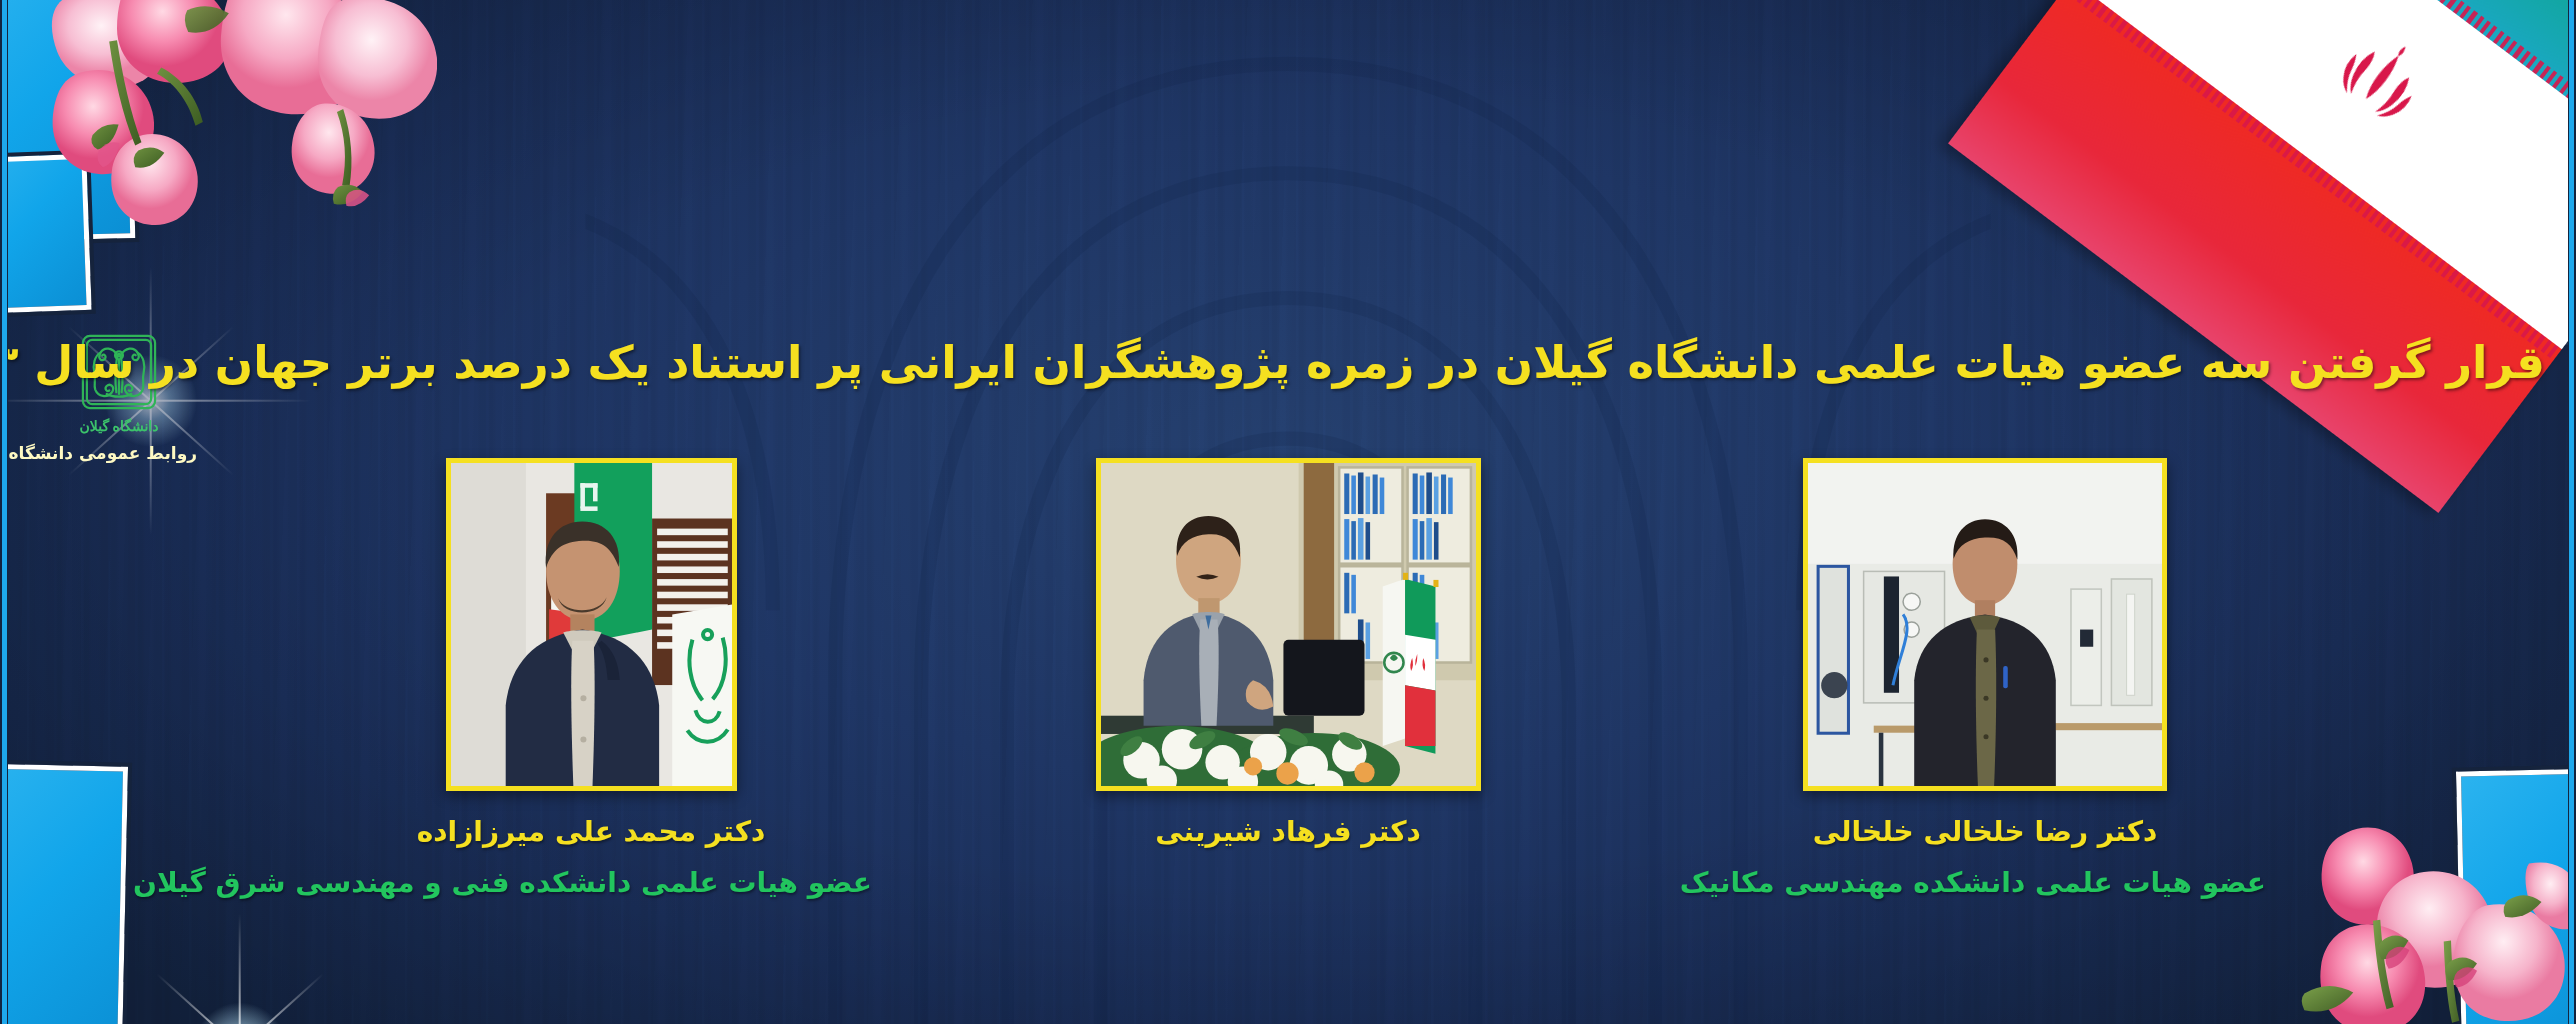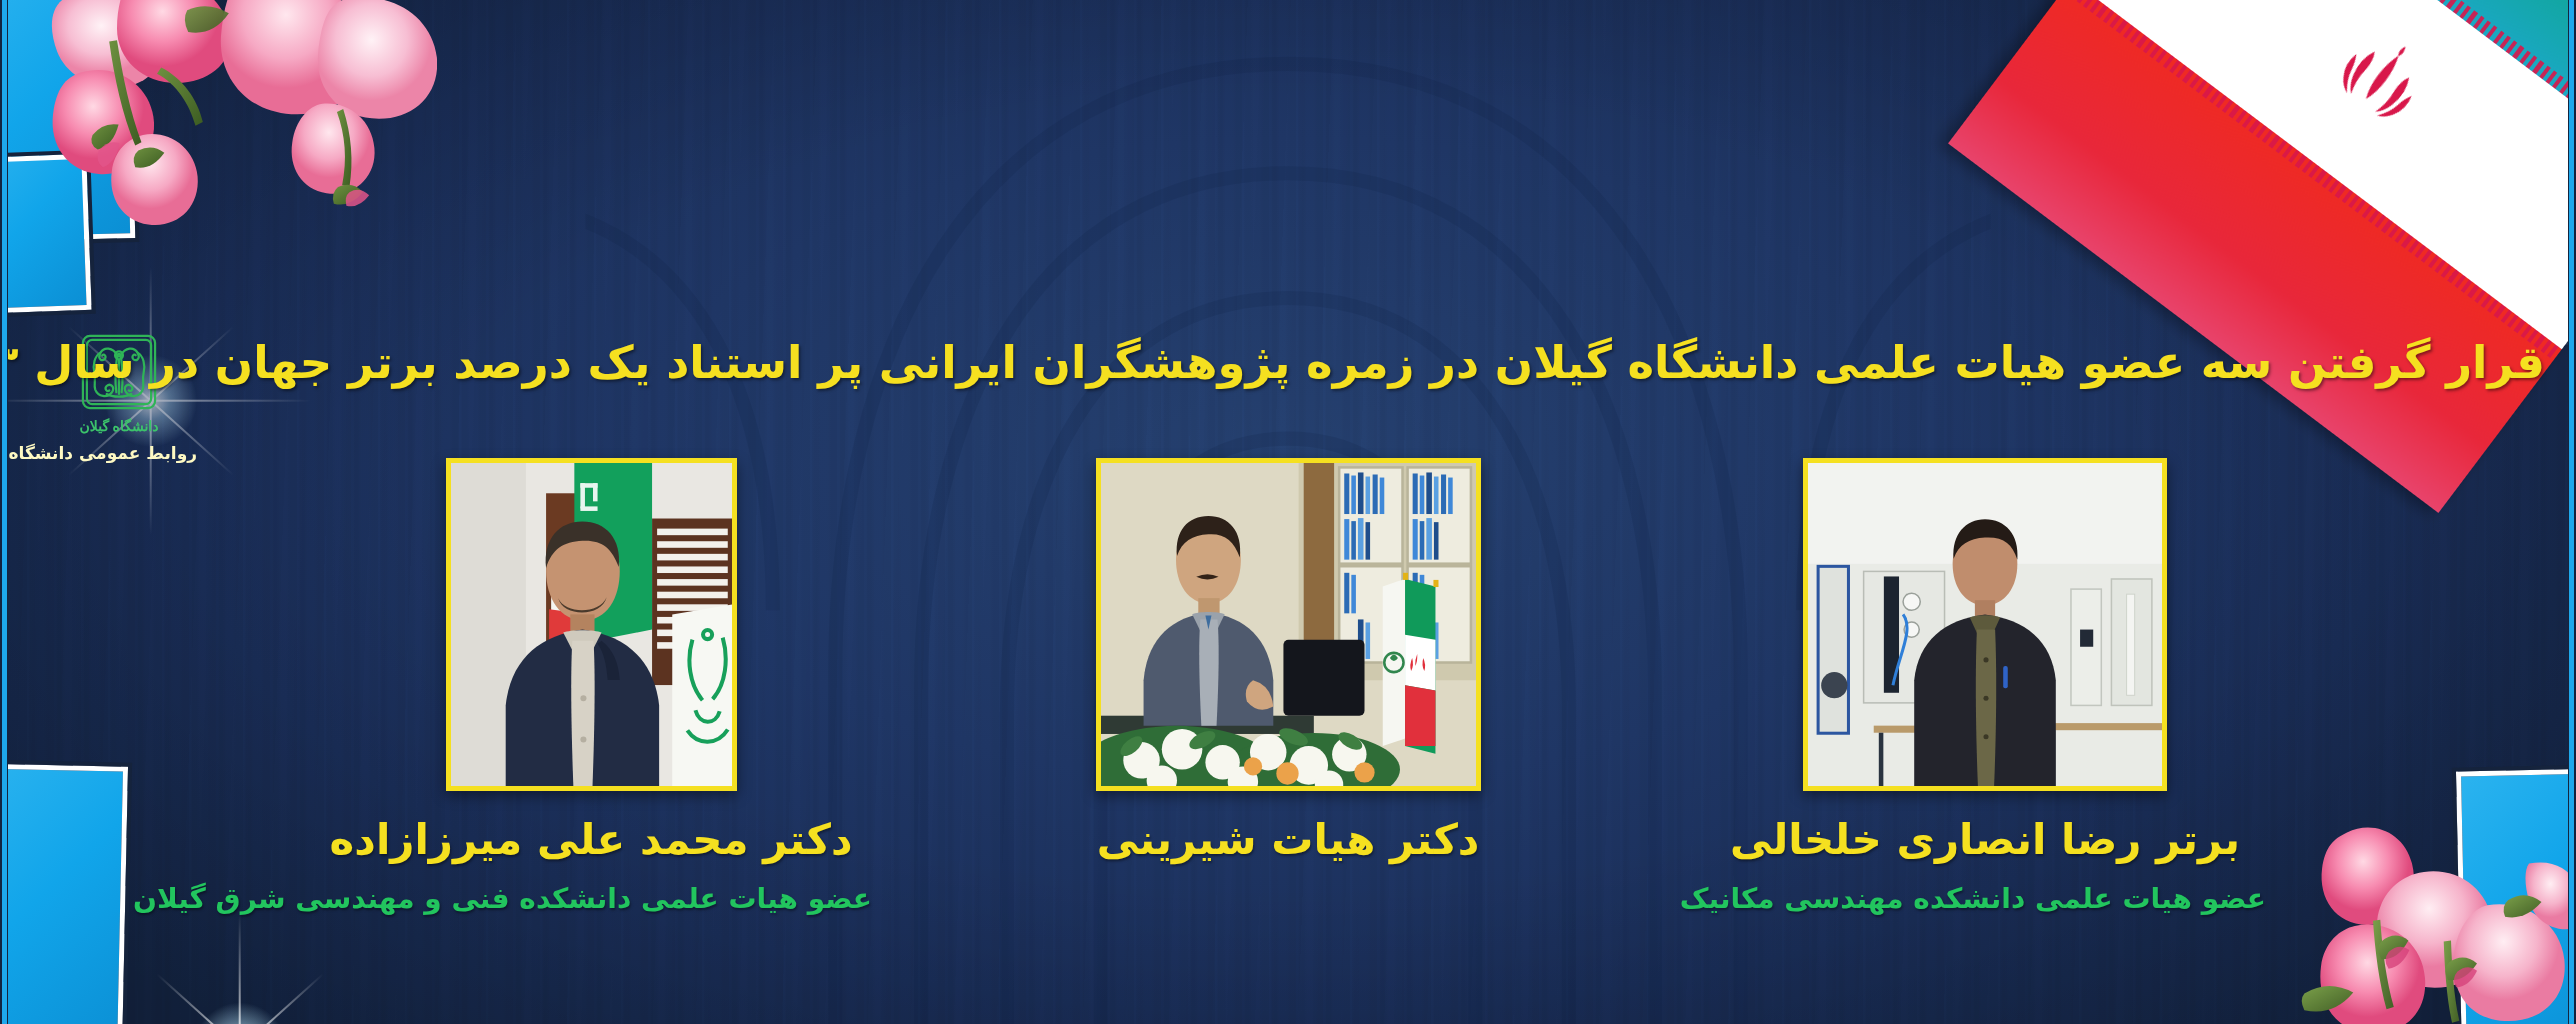--- a/index.html
+++ b/index.html
@@ -161,21 +161,21 @@
     background:#0f1d38;
     overflow:hidden;
     box-shadow:0 5.2px 13.5px rgba(0,0,0,.45);
     position:relative;
   }
   .photo-frame svg{width:100%;height:100%;display:block;}
   .p1 .photo-frame{width:291px;height:333px;}
   .p2 .photo-frame{width:385px;height:333px;}
   .p3 .photo-frame{width:364px;height:333px;}
   .person-name{
-    margin-top:24px;color:#f5e020;font-size:42px;font-weight:700;direction:rtl;
+    margin-top:24px;color:#f5e020;font-size:28px;font-weight:700;direction:rtl;
     white-space:nowrap;text-shadow:1px 1.6px 2.6px rgba(0,0,0,.4);
   }
   .person-role{
     margin-top:17.7px;color:#22c55e;font-size:28px;font-weight:700;direction:rtl;
     white-space:nowrap;text-shadow:1px 1.6px 2.6px rgba(0,0,0,.4);
   }
 
   
   .edge{position:absolute;top:0;bottom:0;}
   .edge-l{left:0;width:8.3px;background:linear-gradient(90deg,#12233f 0 2.1px,#1ea8ec 2.1px 7.3px,#14253f 7.3px 8.3px);}
@@ -412,21 +412,21 @@
           <rect x="330" y="272" width="40" height="44" fill="#b07f60"></rect>
           <path d="M350 300 C270 310 218 352 210 430 L210 640 L490 640 L490 430 C482 352 430 310 350 300Z" fill="#23242c"></path>
           <path d="M320 306 L350 372 L380 306 C370 300 330 300 320 306Z" fill="#5d5a3c"></path>
           <path d="M334 330 C330 420 332 540 336 640 L368 640 C372 540 374 420 370 330 Z" fill="#6b6747"></path>
           <circle cx="352" cy="390" r="5" fill="#3b3826"></circle>
           <circle cx="352" cy="466" r="5" fill="#3b3826"></circle>
           <circle cx="352" cy="542" r="5" fill="#3b3826"></circle>
           <rect x="386" y="402" width="9" height="44" rx="4" fill="#2f63c6"></rect>
         </svg>
       </div>
-      <div class="person-name">برتر رضا انصاری خلخالی</div>
+      <div class="person-name">دکتر رضا خلخالی خلخالی</div>
       <div class="person-role">عضو هیات علمی دانشکده مهندسی مکانیک</div>
     </div>
 
     <div class="person p2">
       <div class="photo-frame">
         <svg viewBox="0 0 740 640" preserveAspectRatio="xMidYMid slice">
           <rect width="740" height="640" fill="#ded9c4"></rect>
 
           <rect x="390" y="0" width="350" height="430" fill="#cfc9ae"></rect>
           <rect x="400" y="0" width="60" height="430" fill="#8d6a3f"></rect>
@@ -516,21 +516,21 @@
             </g>
             <g fill="#3f7f42">
               <ellipse cx="200" cy="548" rx="28" ry="14" transform="rotate(-28 200 548)"></ellipse>
               <ellipse cx="380" cy="542" rx="30" ry="14" transform="rotate(22 380 542)"></ellipse>
               <ellipse cx="60" cy="560" rx="26" ry="13" transform="rotate(-40 60 560)"></ellipse>
               <ellipse cx="492" cy="550" rx="26" ry="13" transform="rotate(30 492 550)"></ellipse>
             </g>
           </g>
         </svg>
       </div>
-      <div class="person-name">دکتر هیات شیرینی</div>
+      <div class="person-name">دکتر فرهاد شیرینی</div>
     </div>
 
     <div class="person p1">
       <div class="photo-frame">
         <svg viewBox="0 0 560 640" preserveAspectRatio="xMidYMid slice">
           <rect width="560" height="640" fill="#e9e7e2"></rect>
           <rect x="0" y="0" width="150" height="640" fill="#dedcd6"></rect>
 
           <rect x="190" y="60" width="60" height="300" fill="#6b3a22"></rect>
           <rect x="400" y="110" width="160" height="330" fill="#5c3320"></rect>

